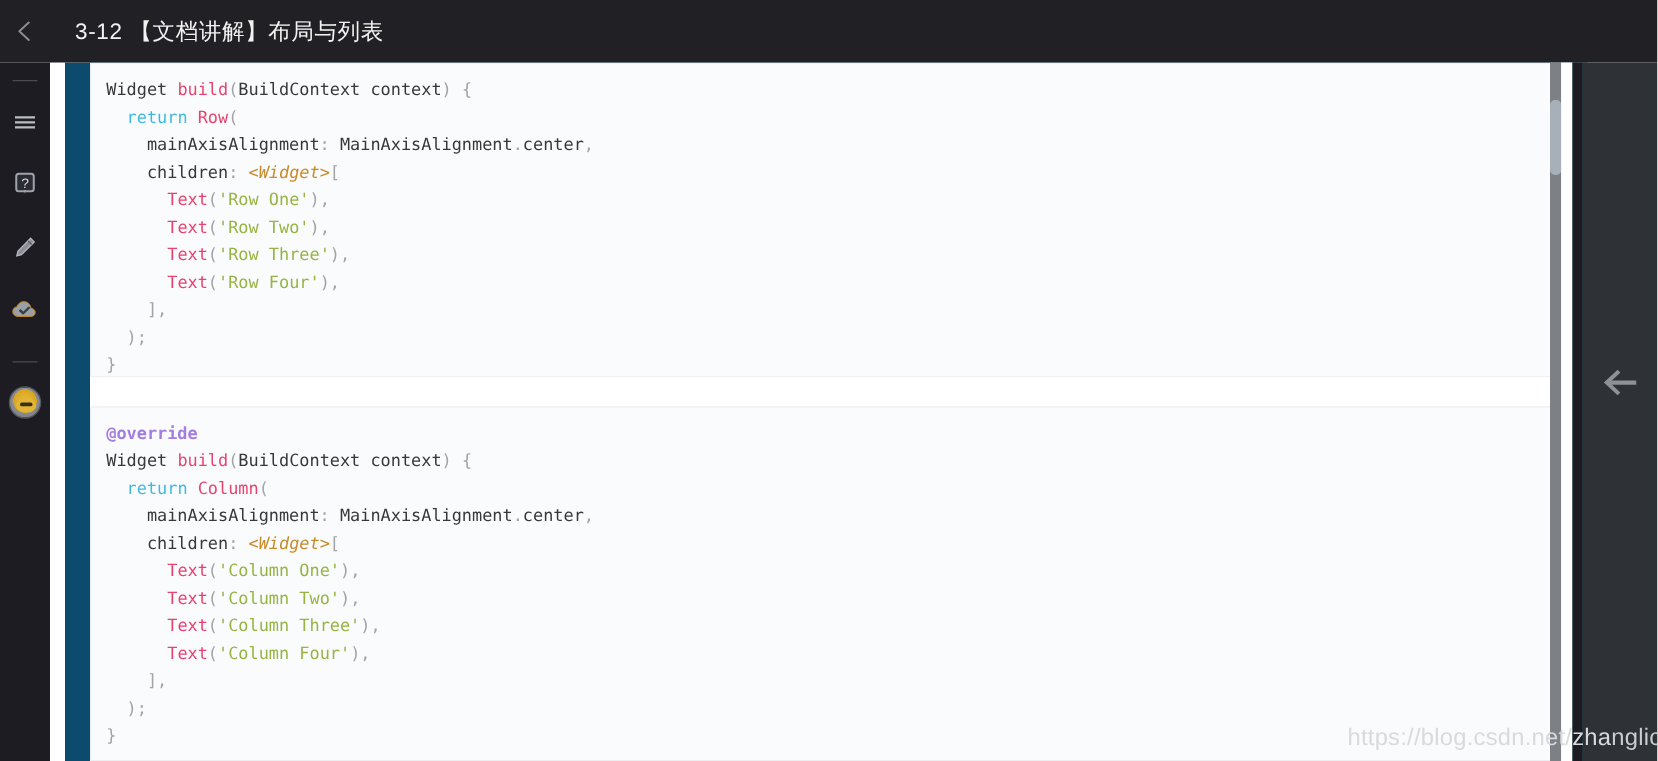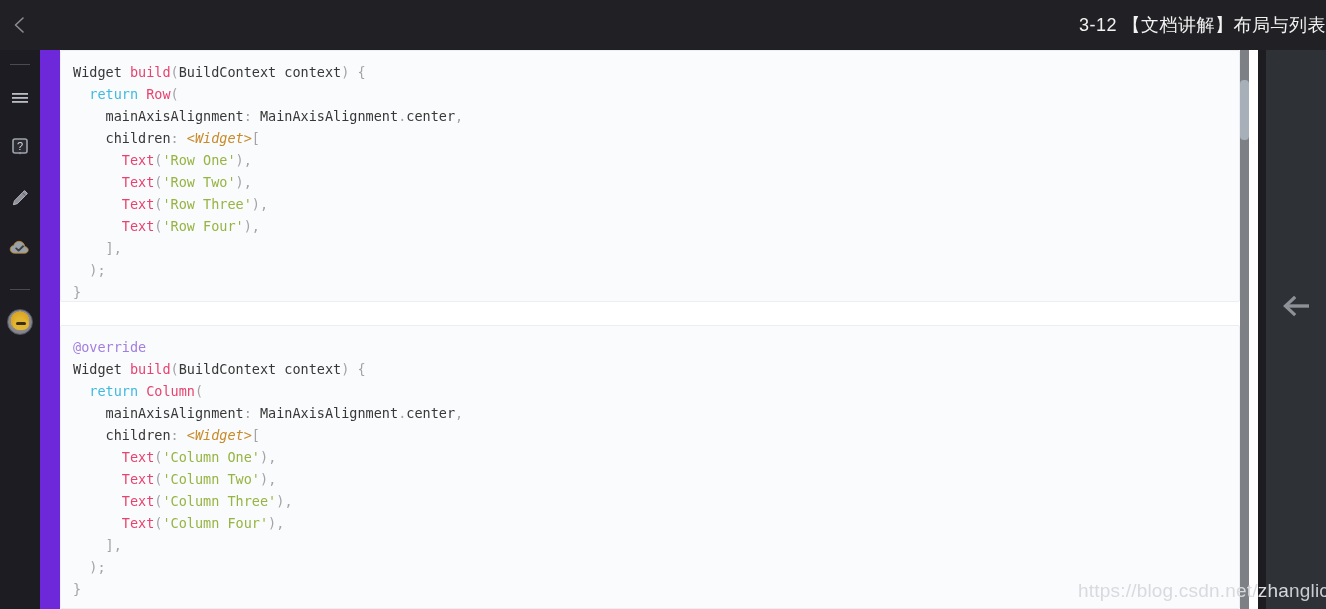--- a/index.html
+++ b/index.html
@@ -15,21 +15,20 @@
     background: #ffffff;
   }
 
   
   .header {
     position: absolute; top: 0; left: 0;
     width: 1326px; height: 50px;
     background: #212125;
     display: flex; align-items: center;
     z-index: 6;
-    justify-content: space-between;
   }
   .hdr-back {
     width: 40px; height: 50px;
     display: flex; align-items: center; justify-content: center;
     flex: 0 0 40px;
     cursor: pointer;
   }
   .hdr-back svg { display: block; }
   .hdr-title {
     color: #f2f2f2;
@@ -80,23 +79,23 @@
     background: #e3b534;
   }
   .avatar::after {
     content: ""; position: absolute;
     left: 8px; top: 12px; width: 10px; height: 3px;
     background: #3a2f10; border-radius: 2px;
   }
 
   
   .content {
-    position: absolute; top: 50px; left: 40px;
+    position: absolute; top: 50px; left: 52px;
     width: 1218px; height: 559px;
-    background: #6d28d9;
+    background: #0c4a6e;
     overflow: hidden;
   }
   .doc {
     position: absolute; top: 0; left: 20px;
     width: 1180px; height: 559px;
     background: #ffffff;
   }
   .codeblock {
     background: #fafbfd;
     border: 1px solid #eceef2;
@@ -114,21 +113,21 @@
   .cb-1 { margin-top: 0px; height: 252px; }
   .cb-gap { height: 23px; background: #ffffff; }
   .cb-2 { height: 284px; }
 
   
   .t-plain  { color: #383838; }
   .t-kw     { color: #3fb9e0; }          
   .t-fn     { color: #e8436f; }
   .t-str    { color: #97b442; }          
   .t-punct  { color: #a3a3a8; }          
-  .t-ann    { color: #a37ee0; }          
+  .t-ann    { color: #a37ee0; font-weight: bold; }          
   .t-angle  { color: #c98a28; font-style: italic; }          
 
   
   .scroll-track {
     position: absolute; top: 50px; left: 1240px;
     width: 9px; height: 559px;
     background: #7d8186;
     z-index: 6;
   }
   .scroll-thumb {

